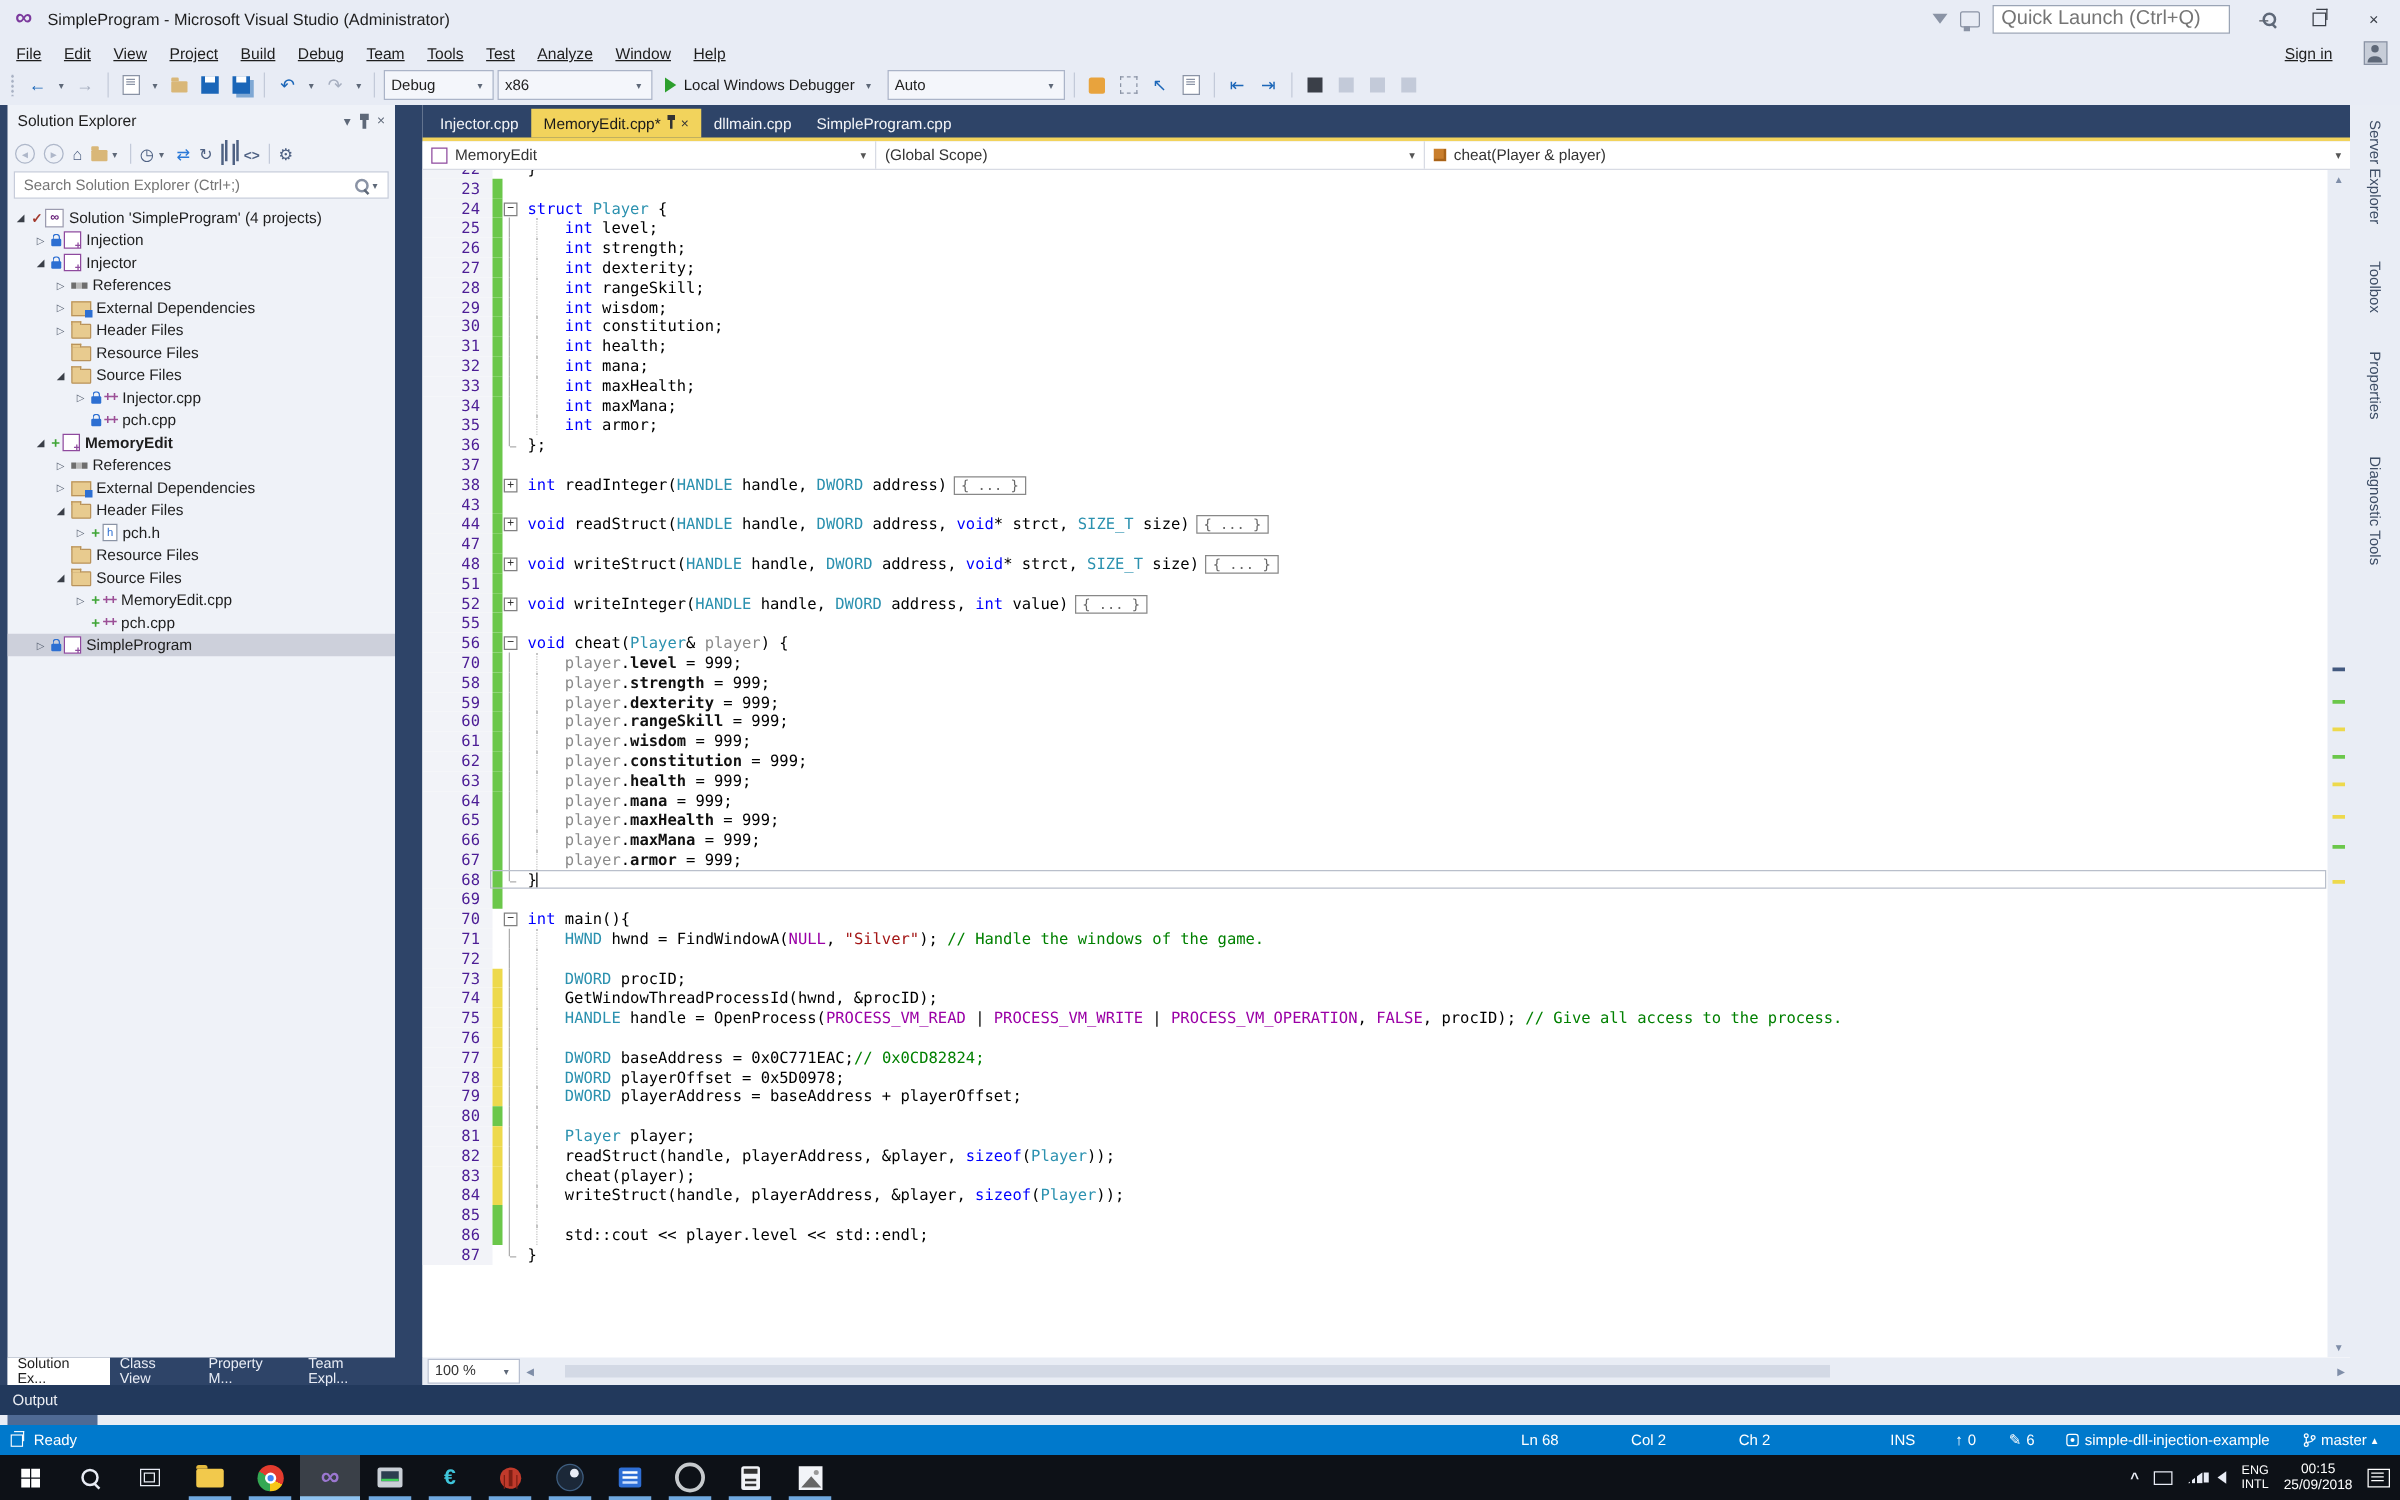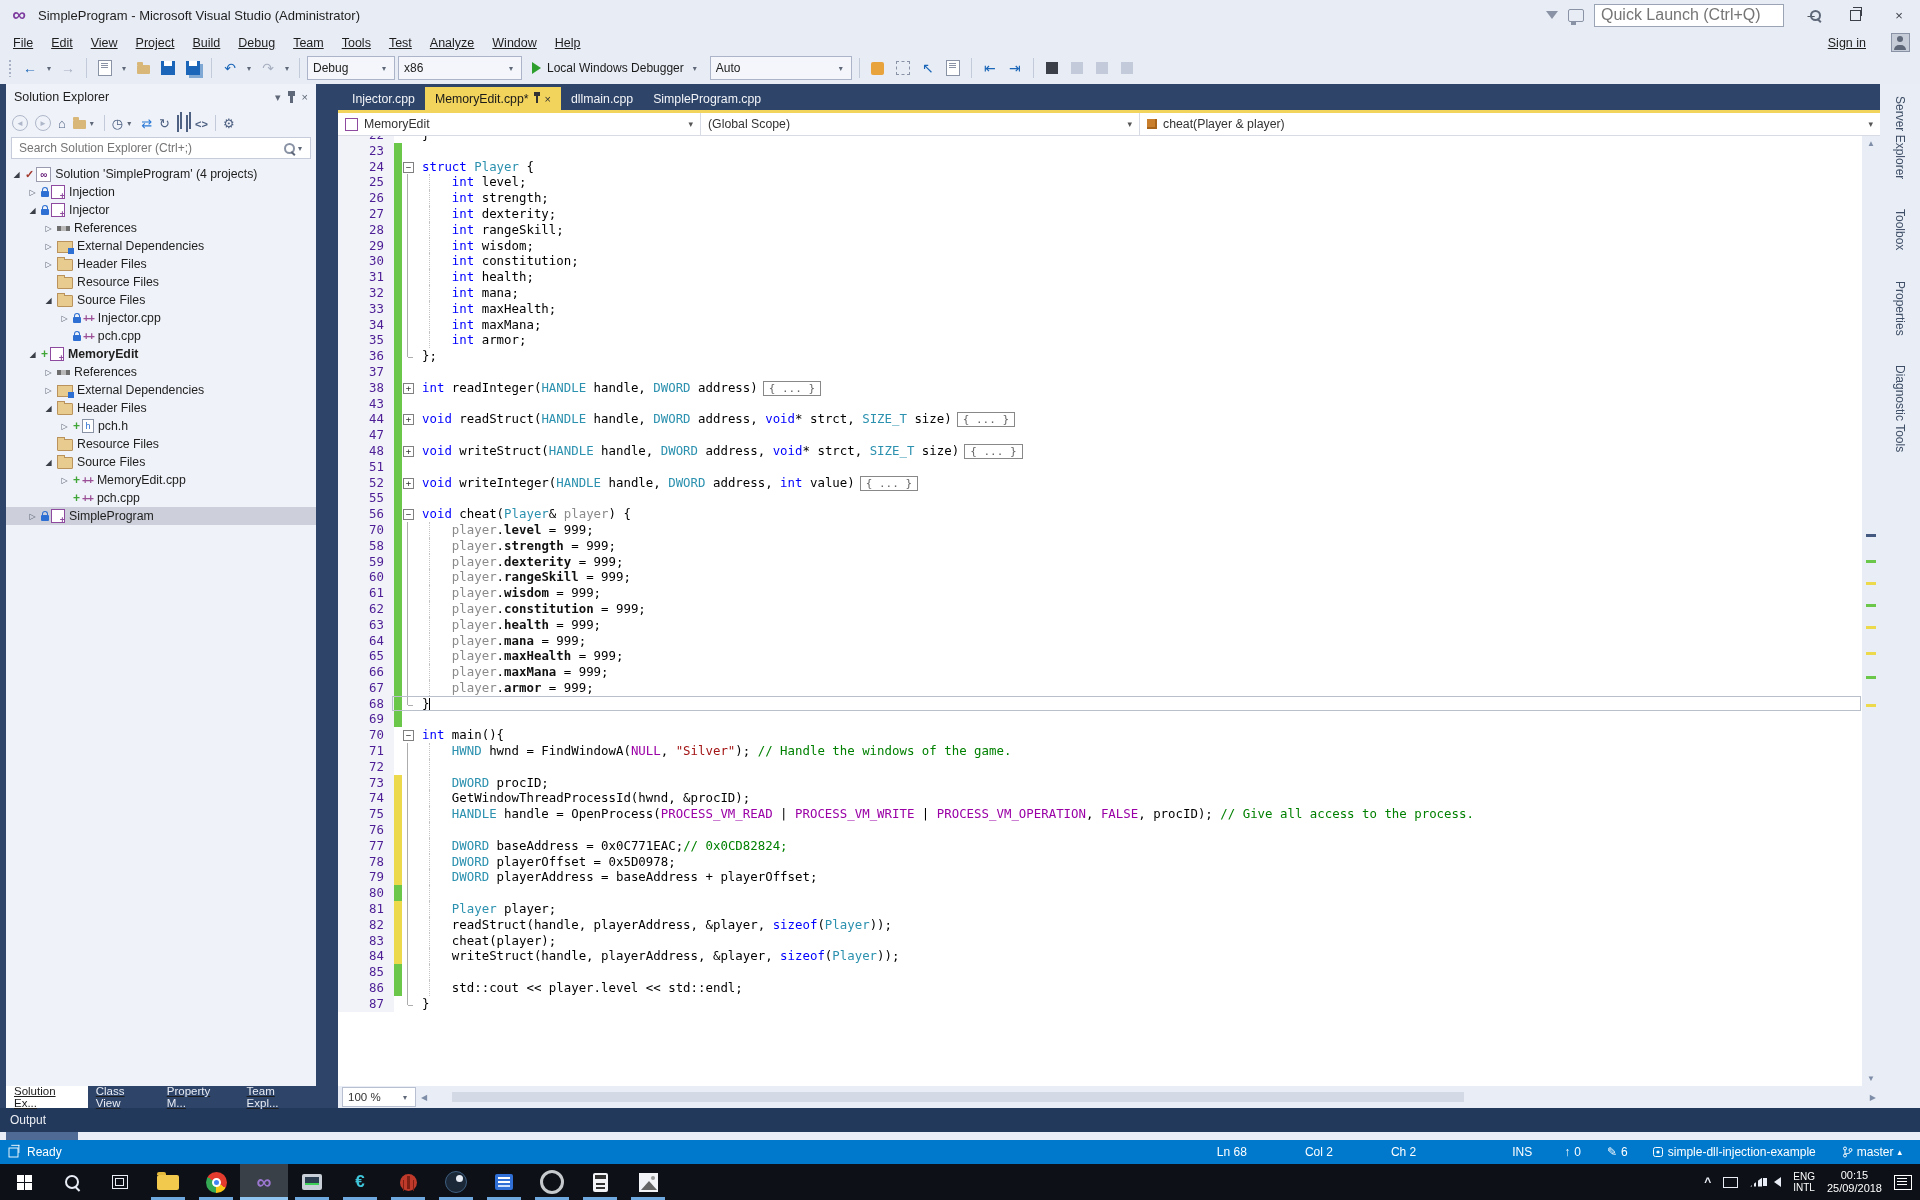--- a/index.html
+++ b/index.html
@@ -83,21 +83,21 @@
   .i-lock{width:8px;height:6px;background:#2D6FD2;position:relative;margin-top:4px;border-radius:1px;}
   .i-lock::before{content:"";position:absolute;left:1px;top:-4px;width:4px;height:4px;border:1px solid #2D6FD2;border-bottom:none;border-radius:3px 3px 0 0;}
   .i-plus{color:#3FA536;font-weight:bold;font-size:12px;}
   .i-ref{width:13px;height:5px;background:linear-gradient(90deg,#6E6E6E 0 4px,#B9B9B9 4px 9px,#6E6E6E 9px 13px);}
   .i-folder{width:14px;height:10px;background:#E8CB8F;border:1px solid #B9935B;border-radius:1px;position:relative;margin-top:2px;}
   .i-folder::before{content:"";position:absolute;top:-3px;left:-1px;width:6px;height:2px;background:#E8CB8F;border:1px solid #B9935B;border-bottom:none;}
   .i-ext{position:relative;width:14px;height:10px;background:#E8CB8F;border:1px solid #B9935B;margin-top:2px;}
   .i-ext::after{content:"";position:absolute;right:-2px;bottom:-2px;width:6px;height:6px;background:#2D6FD2;}
   .i-cpp{color:#9B4F96;font-weight:bold;font-size:11px;letter-spacing:-1px;}
   .i-hf{width:10px;height:12px;border:1px solid #8A93A5;background:#FFF;color:#2D6FD2;font-size:9px;line-height:11px;text-align:center;}
-  .sep-tabs{height:22px;background:#2E4468;display:flex;font-size:11.5px;text-decoration:underline;}
+  .sep-tabs{height:22px;background:#2E4468;display:flex;font-size:11.5px;}
   .btab{display:flex;align-items:center;padding:0 8px;color:#E8ECF5;}
   .btab.active{background:#FFF;color:#1E1E1E;}
   
   .editor-col{flex:1;display:flex;flex-direction:column;margin-left:22px;background:#FFF;min-width:0;}
   .tabstrip{height:26px;background:#2E4468;display:flex;align-items:flex-end;border-bottom:3px solid #F2D35C;padding-left:4px;}
   .tab{height:23px;display:flex;align-items:center;padding:0 10px;color:#F2F4F8;font-size:12.3px;gap:7px;}
   .tab.active{background:#F2D35C;color:#1A1A1A;}
   .tab .tclose{font-size:11px;color:#333;}
   .tpin{width:2px;height:7px;background:#333;position:relative;margin-top:2px;}
   .tpin::before{content:"";position:absolute;left:-2px;top:-4px;width:6px;height:4px;background:#333;}

